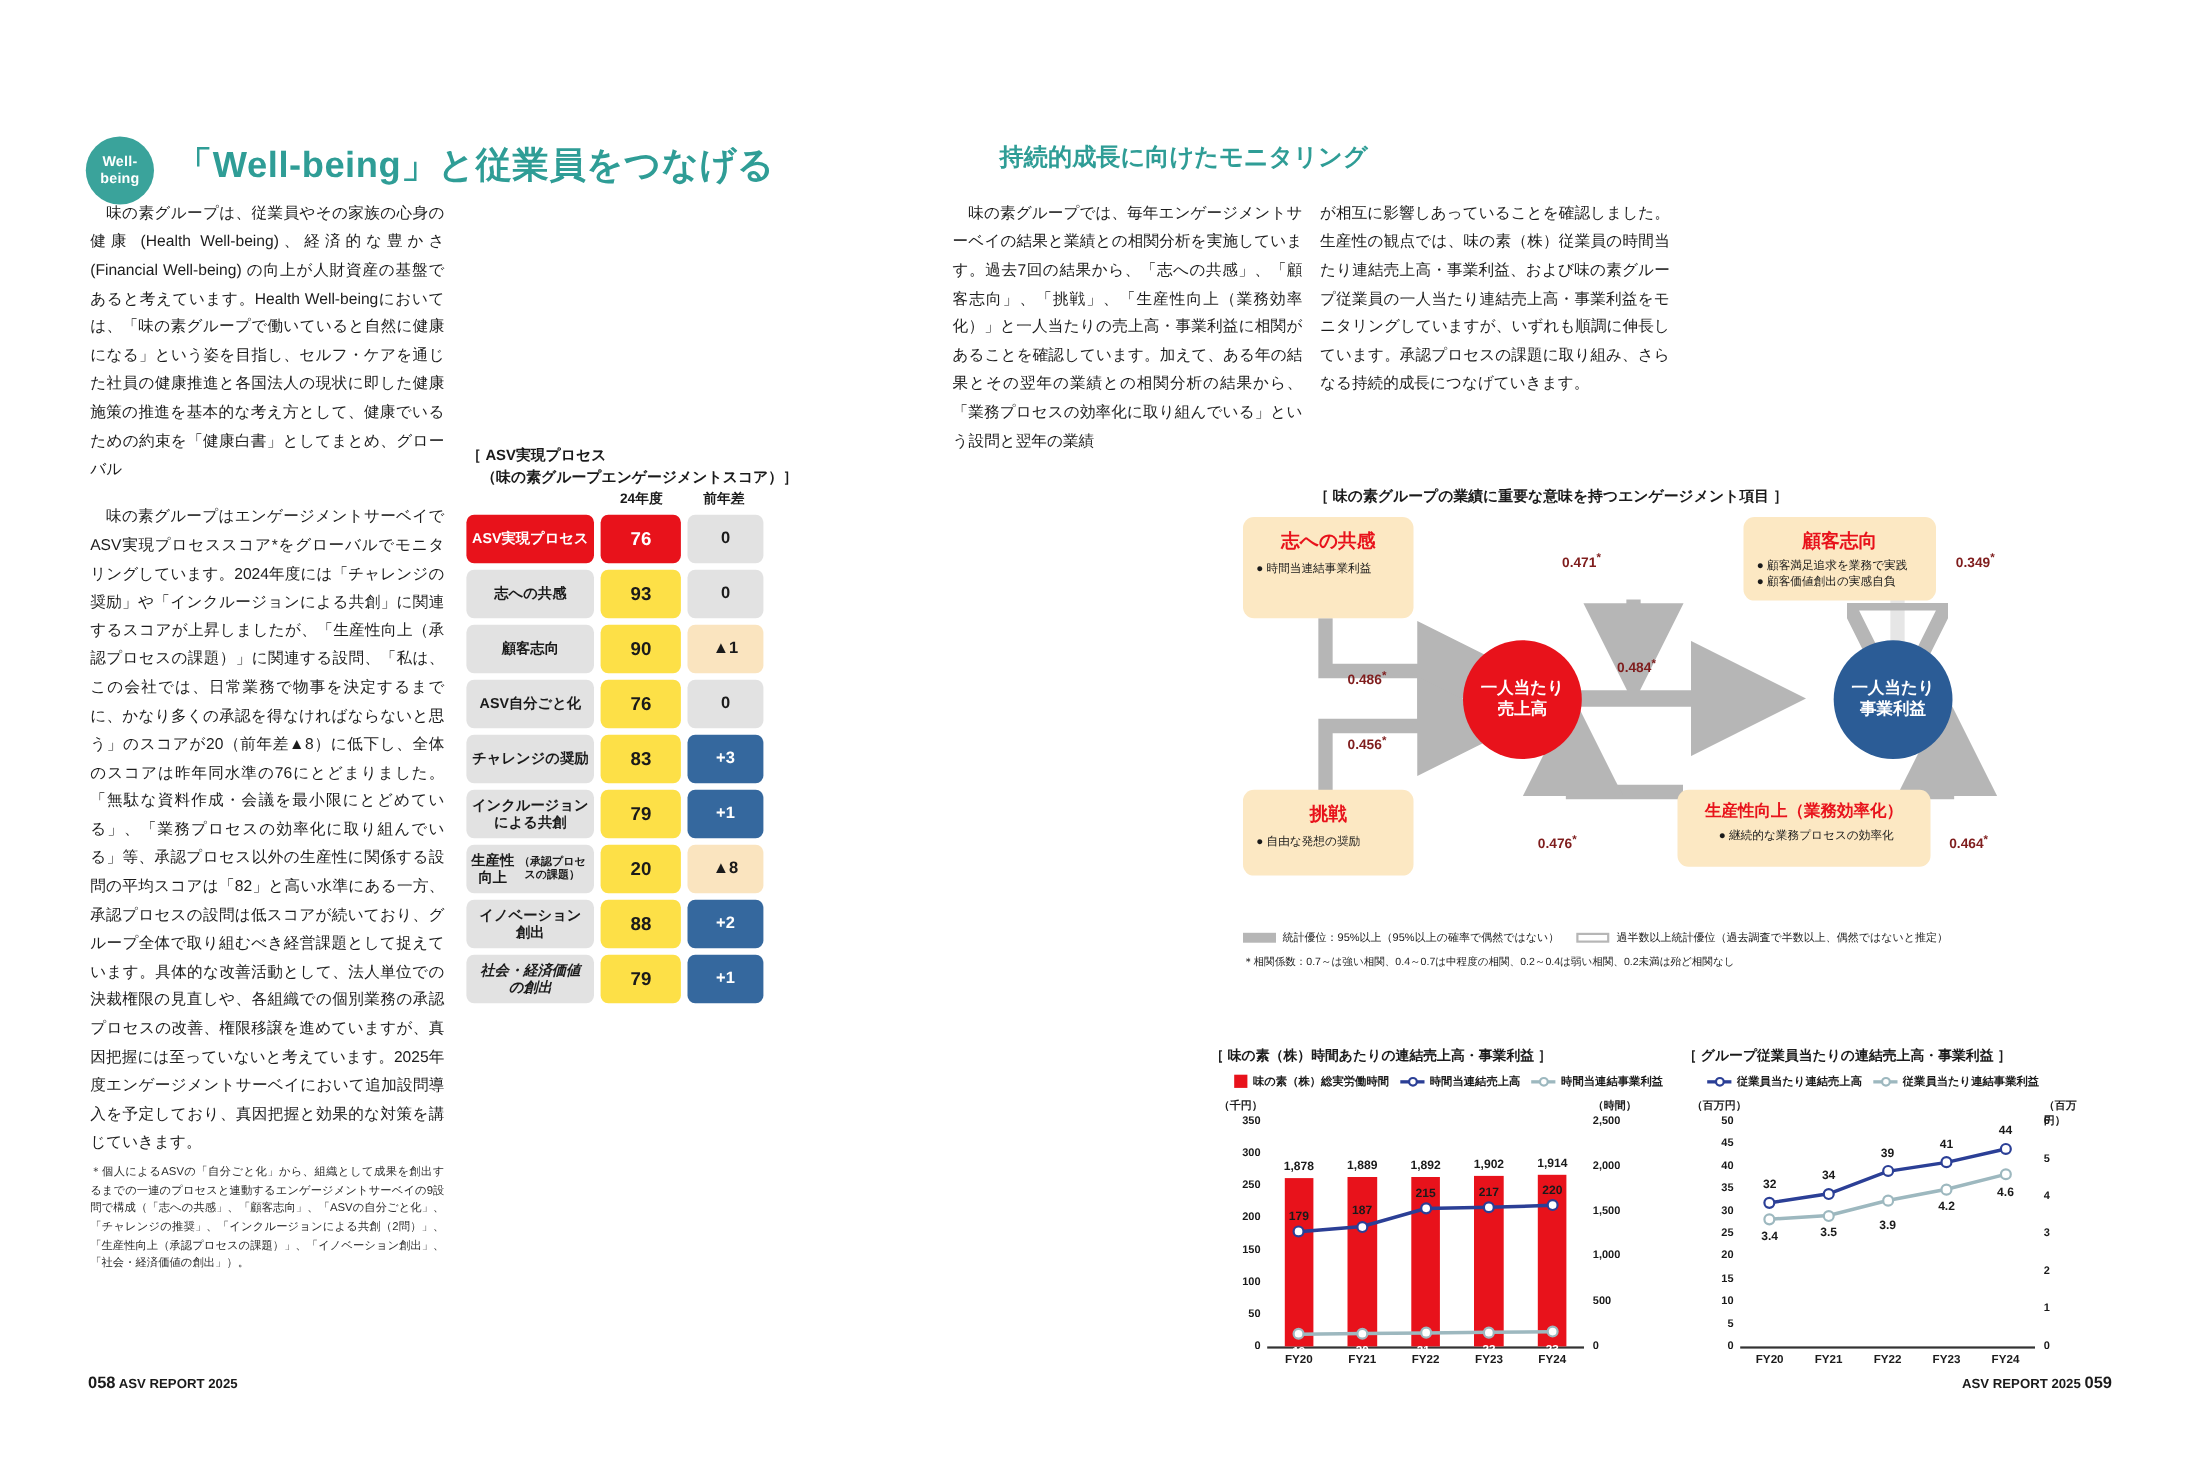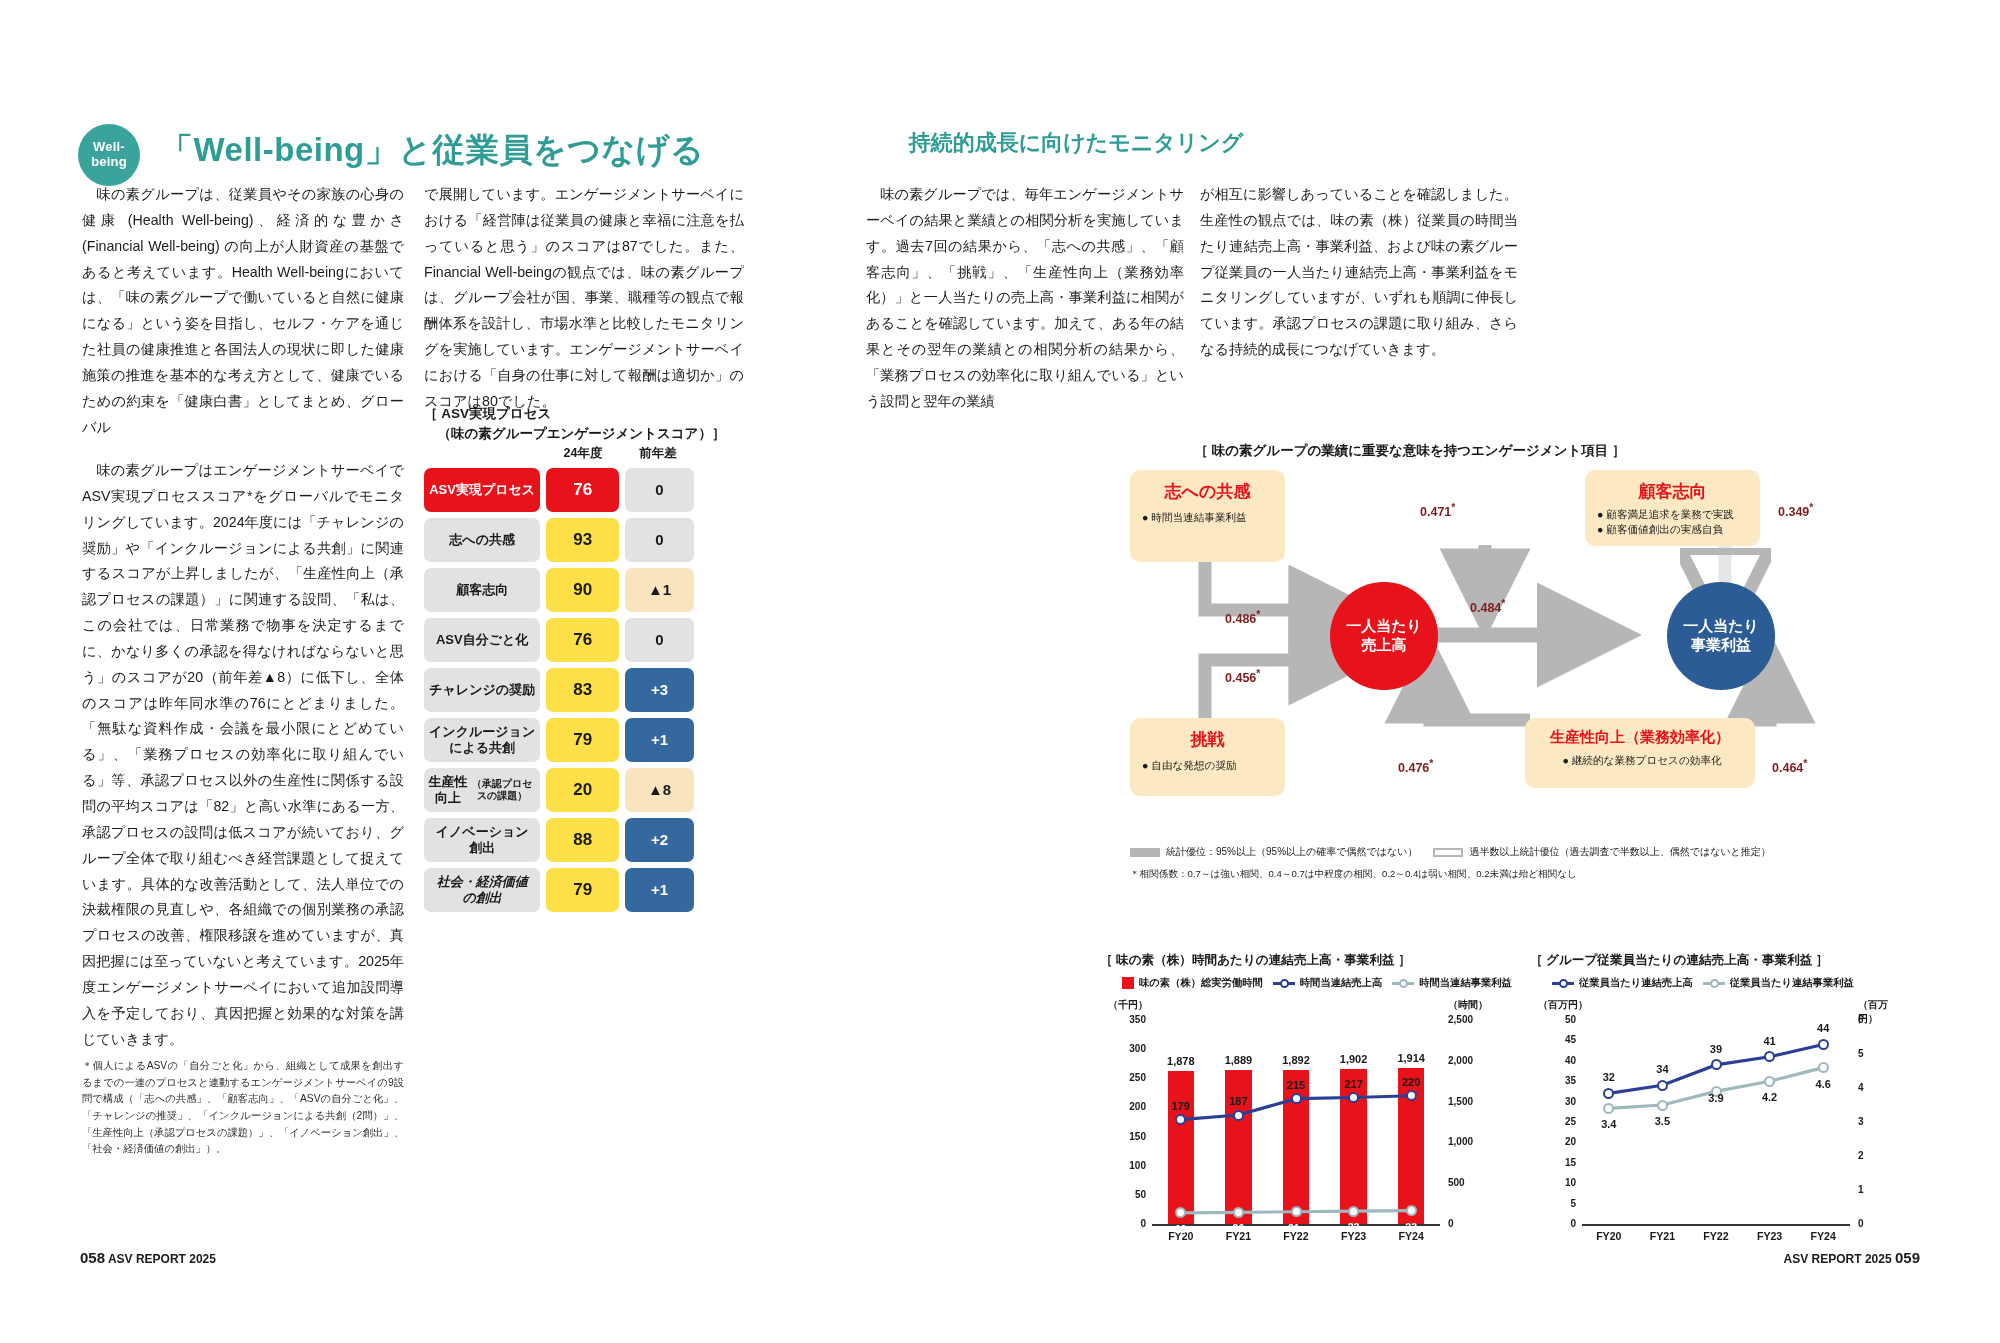--- a/index.html
+++ b/index.html
@@ -92,21 +92,20 @@
 
   <div class="left-page">
 
     <div class="wb-badge">
       <span>Well-</span>
       <span>being</span>
     </div>
     <div class="wb-title">「Well-being」と従業員をつなげる</div>
 
     <div class="col" style="left:82px;top:182px;width:322px;">　味の素グループは、従業員やその家族の心身の健康 (Health Well-being)、経済的な豊かさ (Financial Well-being) の向上が人財資産の基盤であると考えています。Health Well-beingにおいては、「味の素グループで働いていると自然に健康になる」という姿を目指し、セルフ・ケアを通じた社員の健康推進と各国法人の現状に即した健康施策の推進を基本的な考え方として、健康でいるための約束を「健康白書」としてまとめ、グローバル</div>
-    <div class="col" style="left:424px;top:182px;width:320px;">で展開しています。エンゲージメントサーベイにおける「経営陣は従業員の健康と幸福に注意を払っていると思う」のスコアは87でした。また、Financial Well-beingの観点では、味の素グループは、グループ会社が国、事業、職種等の観点で報酬体系を設計し、市場水準と比較したモニタリングを実施しています。エンゲージメントサーベイにおける「自身の仕事に対して報酬は適切か」のスコアは80でした。</div>
 
 
     <div class="col" style="left:82px;top:458px;width:322px;">　味の素グループはエンゲージメントサーベイでASV実現プロセススコア*をグローバルでモニタリングしています。2024年度には「チャレンジの奨励」や「インクルージョンによる共創」に関連するスコアが上昇しましたが、「生産性向上（承認プロセスの課題）」に関連する設問、「私は、この会社では、日常業務で物事を決定するまでに、かなり多くの承認を得なければならないと思う」のスコアが20（前年差▲8）に低下し、全体のスコアは昨年同水準の76にとどまりました。「無駄な資料作成・会議を最小限にとどめている」、「業務プロセスの効率化に取り組んでいる」等、承認プロセス以外の生産性に関係する設問の平均スコアは「82」と高い水準にある一方、承認プロセスの設問は低スコアが続いており、グループ全体で取り組むべき経営課題として捉えています。具体的な改善活動として、法人単位での決裁権限の見直しや、各組織での個別業務の承認プロセスの改善、権限移譲を進めていますが、真因把握には至っていないと考えています。2025年度エンゲージメントサーベイにおいて追加設問導入を予定しており、真因把握と効果的な対策を講じていきます。</div>
 
     <div class="foot-note">＊個人によるASVの「自分ごと化」から、組織として成果を創出するまでの一連のプロセスと連動するエンゲージメントサーベイの9設問で構成（「志への共感」、「顧客志向」、「ASVの自分ごと化」、「チャレンジの推奨」、「インクルージョンによる共創（2問）」、「生産性向上（承認プロセスの課題）」、「イノベーション創出」、「社会・経済価値の創出」）。</div>
 
     <div class="tbl-cap">
       <div>［ ASV実現プロセス</div>
       <div>　（味の素グループエンゲージメントスコア）］</div>
     </div>
@@ -415,20 +414,20 @@
       <div class="blabel" style="position: absolute; left: 159.2px; width: 53.6px; top: 64.88px;">39</div>
       <div class="dot" style="left: 234.1px; top: 73.22px; border: 2.6px solid rgb(43, 63, 150);"></div>
       <div class="blabel" style="position: absolute; left: 212.8px; width: 53.6px; top: 56.72px;">41</div>
       <div class="dot" style="left: 287.7px; top: 60.98px; border: 2.6px solid rgb(43, 63, 150);"></div>
       <div class="blabel" style="position: absolute; left: 266.4px; width: 53.6px; top: 44.48px;">44</div>
       <div class="dot" style="left: 73.3px; top: 124.9px; border: 2.6px solid rgb(157, 184, 191);"></div>
       <div class="blabel" style="position: absolute; left: 52px; width: 53.6px; top: 140.4px;">3.4</div>
       <div class="dot" style="left: 126.9px; top: 121.5px; border: 2.6px solid rgb(157, 184, 191);"></div>
       <div class="blabel" style="position: absolute; left: 105.6px; width: 53.6px; top: 137px;">3.5</div>
       <div class="dot" style="left: 180.5px; top: 107.9px; border: 2.6px solid rgb(157, 184, 191);"></div>
-      <div class="blabel" style="position: absolute; left: 159.2px; width: 53.6px; top: 114px;">3.9</div>
+      <div class="blabel" style="position: absolute; left: 159.2px; width: 53.6px; top: 130px;">3.9</div>
       <div class="dot" style="left: 234.1px; top: 97.7px; border: 2.6px solid rgb(157, 184, 191);"></div>
       <div class="blabel" style="position: absolute; left: 212.8px; width: 53.6px; top: 113.2px;">4.2</div>
       <div class="dot" style="left: 287.7px; top: 84.1px; border: 2.6px solid rgb(157, 184, 191);"></div>
       <div class="blabel" style="position: absolute; left: 266.4px; width: 53.6px; top: 99.6px;">4.6</div>
     </div>
 
 </div>
 
 </body></html>

